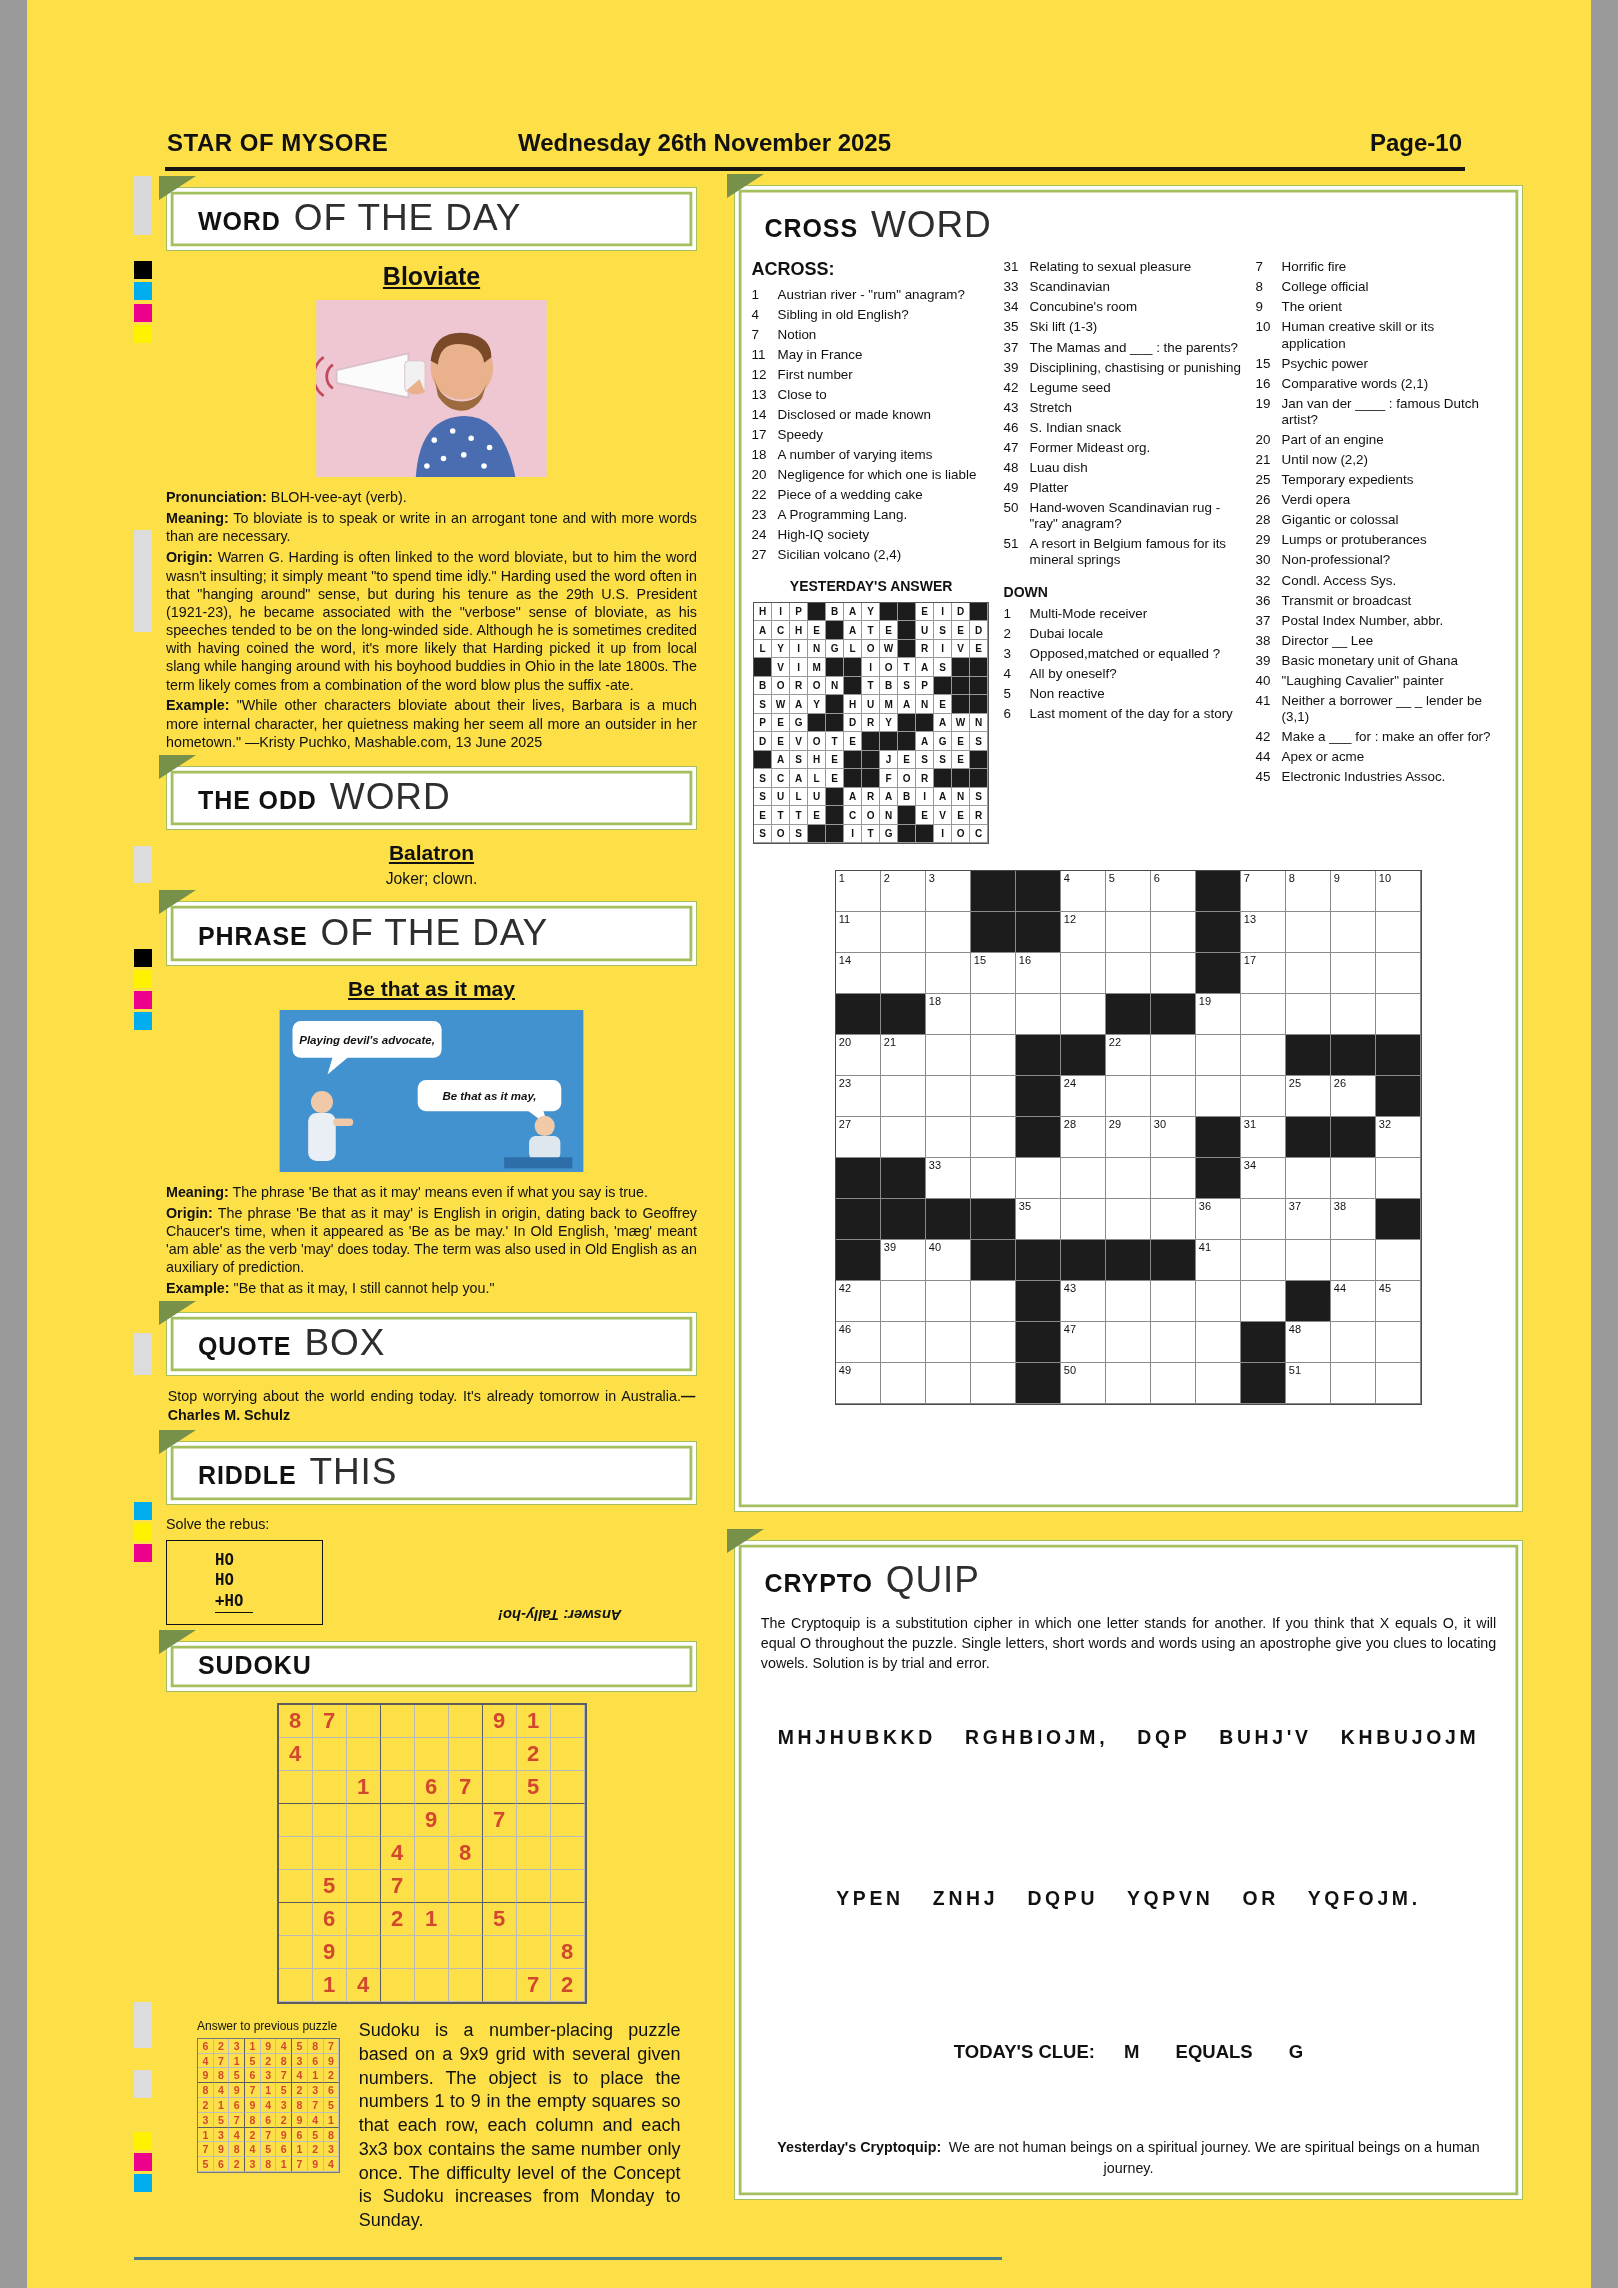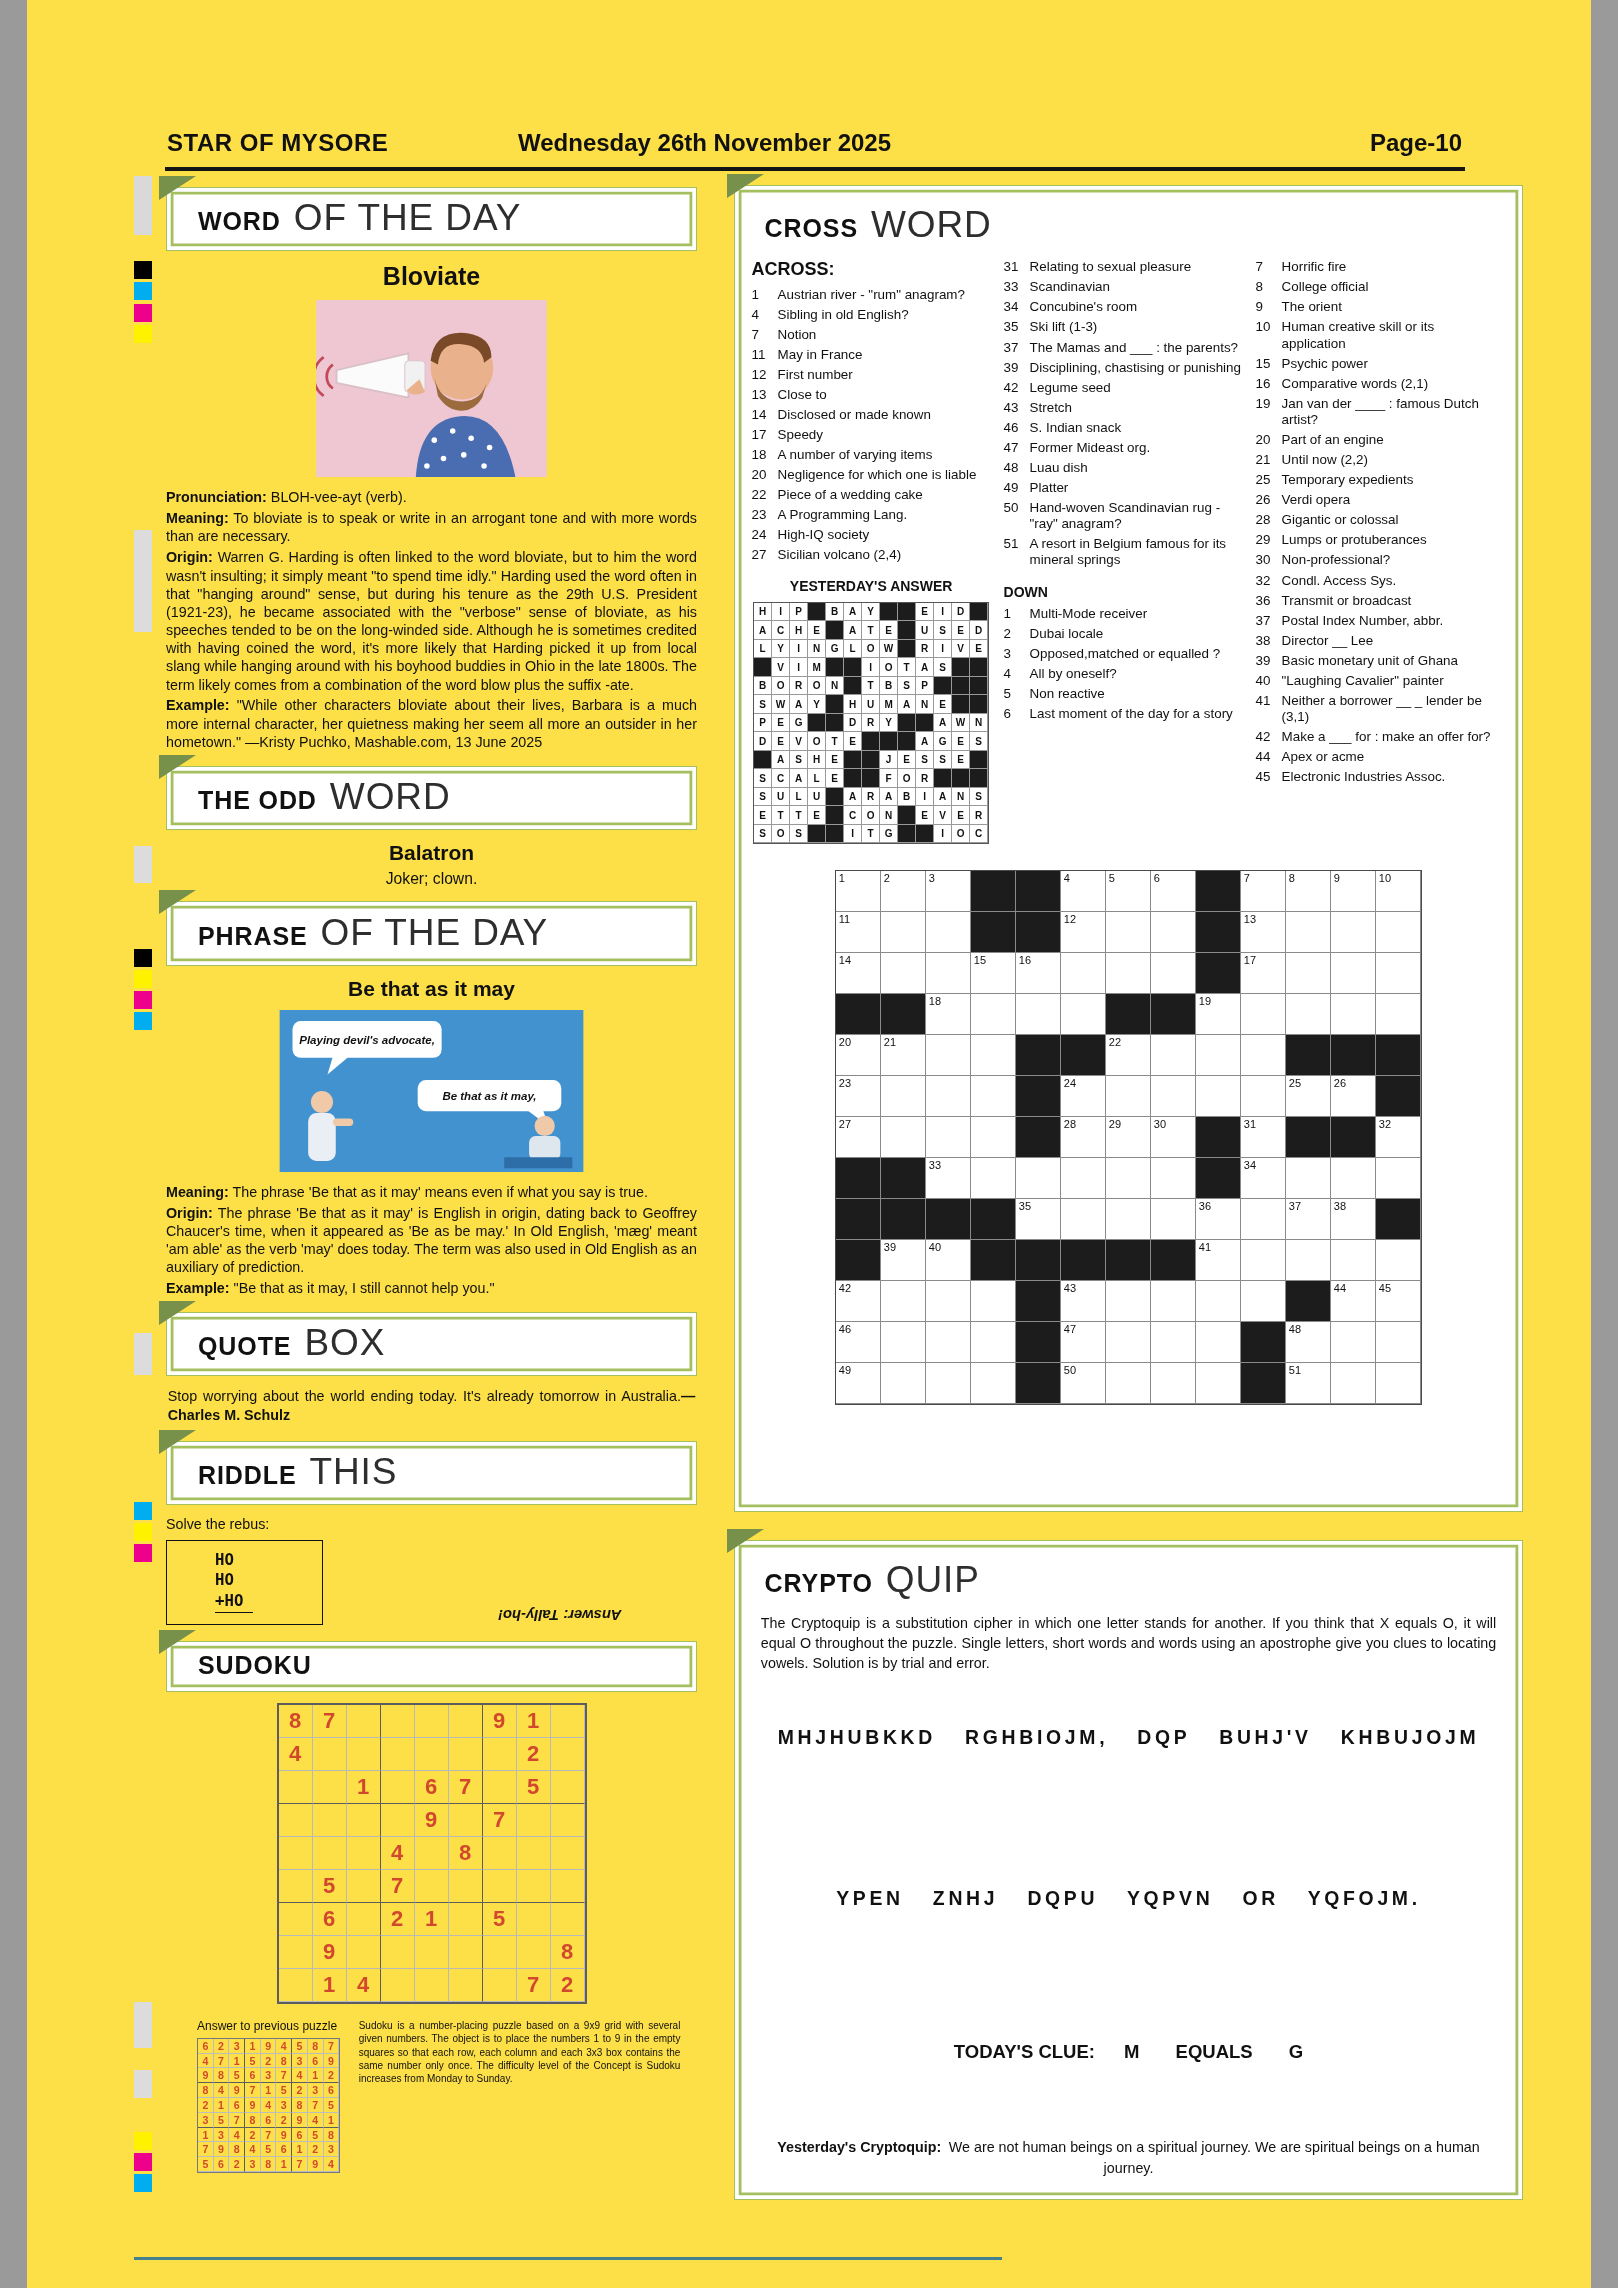--- a/index.html
+++ b/index.html
@@ -20,21 +20,21 @@
   
   .sec-hdr { position:relative; border:1.8px solid #a4c05e;
              box-shadow: inset 0 0 0 3.7px #fff, inset 0 0 0 6.5px #a4c05e;
              padding:9.2px 18.5px 11px 31px; display:flex; align-items:baseline; gap:13px;
              background:#fff; margin:0 0 11px 0; }
   .sec-hdr::before, .big-box::before { content:""; position:absolute; top:-12px; left:-8.3px;
              width:0; height:0; border-top:24px solid #77904a; border-right:37px solid transparent; }
   .hdr-b { font-size:25px; font-weight:800; letter-spacing:0.9px; white-space:nowrap; }
   .hdr-l { font-size:37px; font-weight:normal; color:#2e2e2e; letter-spacing:0.9px; white-space:nowrap; }
 
-  .featured-word { text-align:center; font-size:25px; font-weight:bold; margin:7.4px 0 9.2px; }
+  .featured-word { text-align:center; font-size:25px; font-weight:bold; margin:7.4px 0 9.2px;text-decoration:underline; }
   .sub-def { text-align:center; font-size:15.7px; margin:-3.7px 0 13px; }
   .img-wrap { display:flex; justify-content:center; margin:3.7px 0 11px; }
   .body-text { margin-bottom:14.8px; }
   .body-text p { font-size:14.3px; line-height:1.27; text-align:justify; margin-bottom:2.8px; }
 
   .quote-text { font-size:14.3px; line-height:1.3; text-align:justify; margin:3.7px 1.8px 16.6px; }
 
   .riddle-prompt { font-size:14.3px; margin:1.8px 0 7.4px; }
   .rebus-row { display:flex; align-items:flex-end; margin:0 0 16.6px; }
   .rebus-box { border:1.8px solid #111; width:157px; height:85px; padding:9.2px 0 7.4px 48px;
@@ -50,21 +50,21 @@
               display:flex; align-items:center; justify-content:center;
               font-size:22px; font-weight:bold; color:#d2482e; }
   .bR { border-right:1.8px solid #5d5d5d !important; }
   .bB { border-bottom:1.8px solid #5d5d5d !important; }
   .sudoku-bottom { display:flex; gap:18.5px; margin-left:31px; }
   .ans-label { font-size:12px; margin-bottom:4.6px; }
   .ans-grid { display:grid; grid-template-columns:repeat(9,15.7px); width:max-content; border:1.8px solid #777; }
   .ans-cell { width:15.7px; height:14.8px; border-right:0.9px solid #bdbdbd; border-bottom:0.9px solid #bdbdbd;
               display:flex; align-items:center; justify-content:center;
               font-size:10.6px; font-weight:bold; color:#d2482e; }
-  .sud-desc { flex:1; font-size:10px; line-height:1.32; text-align:justify; padding-right:16.6px; }
+  .sud-desc { flex:1; font-size:18px; line-height:1.32; text-align:justify; padding-right:16.6px; }
 
   
   .big-box { position:relative; border:1.8px solid #a4c05e;
              box-shadow: inset 0 0 0 3.7px #fff, inset 0 0 0 6.5px #a4c05e;
              background:#fff; padding:16.6px 16.6px 20px; }
   .box-crossword { min-height:1327px; }
   .box-crypto { min-height:659px; margin-top:28px; }
   .box-hdr { display:flex; align-items:baseline; gap:13px; margin:1.8px 0 13px 13px; }
 
   

